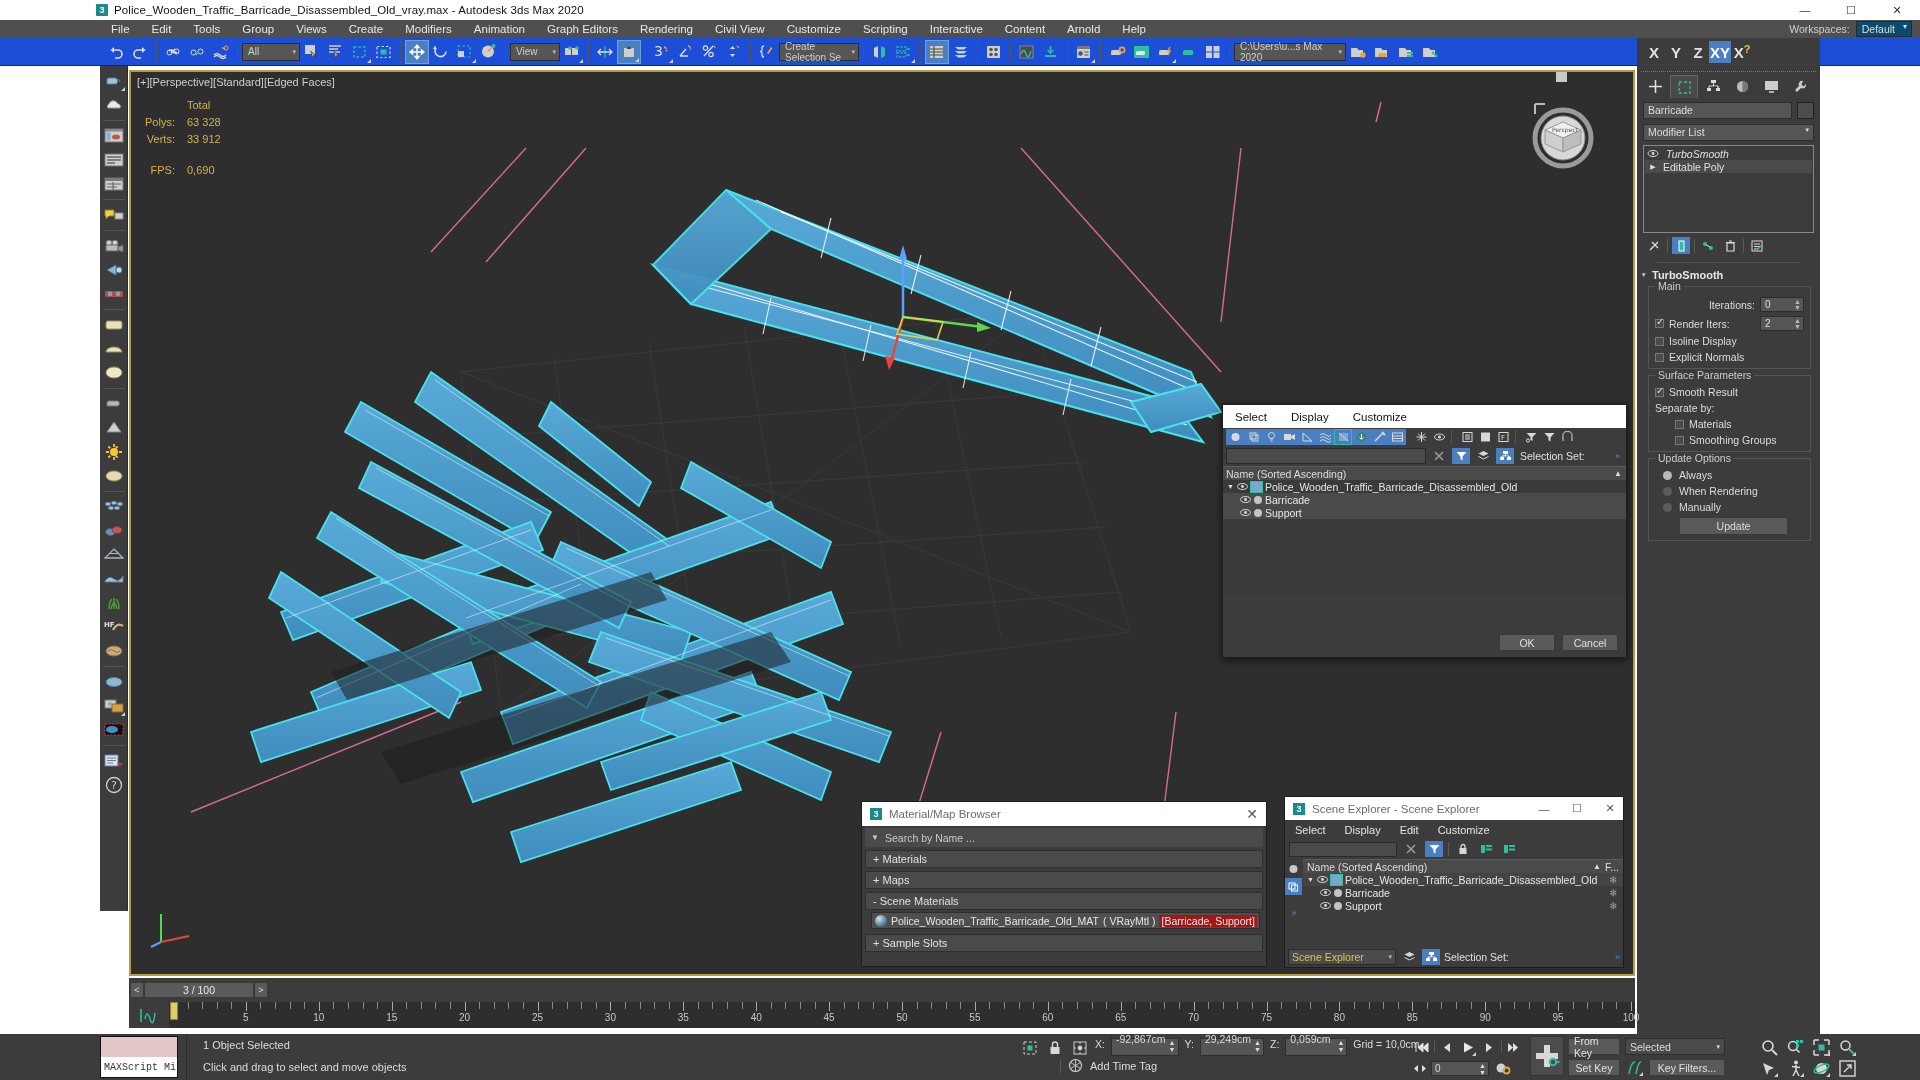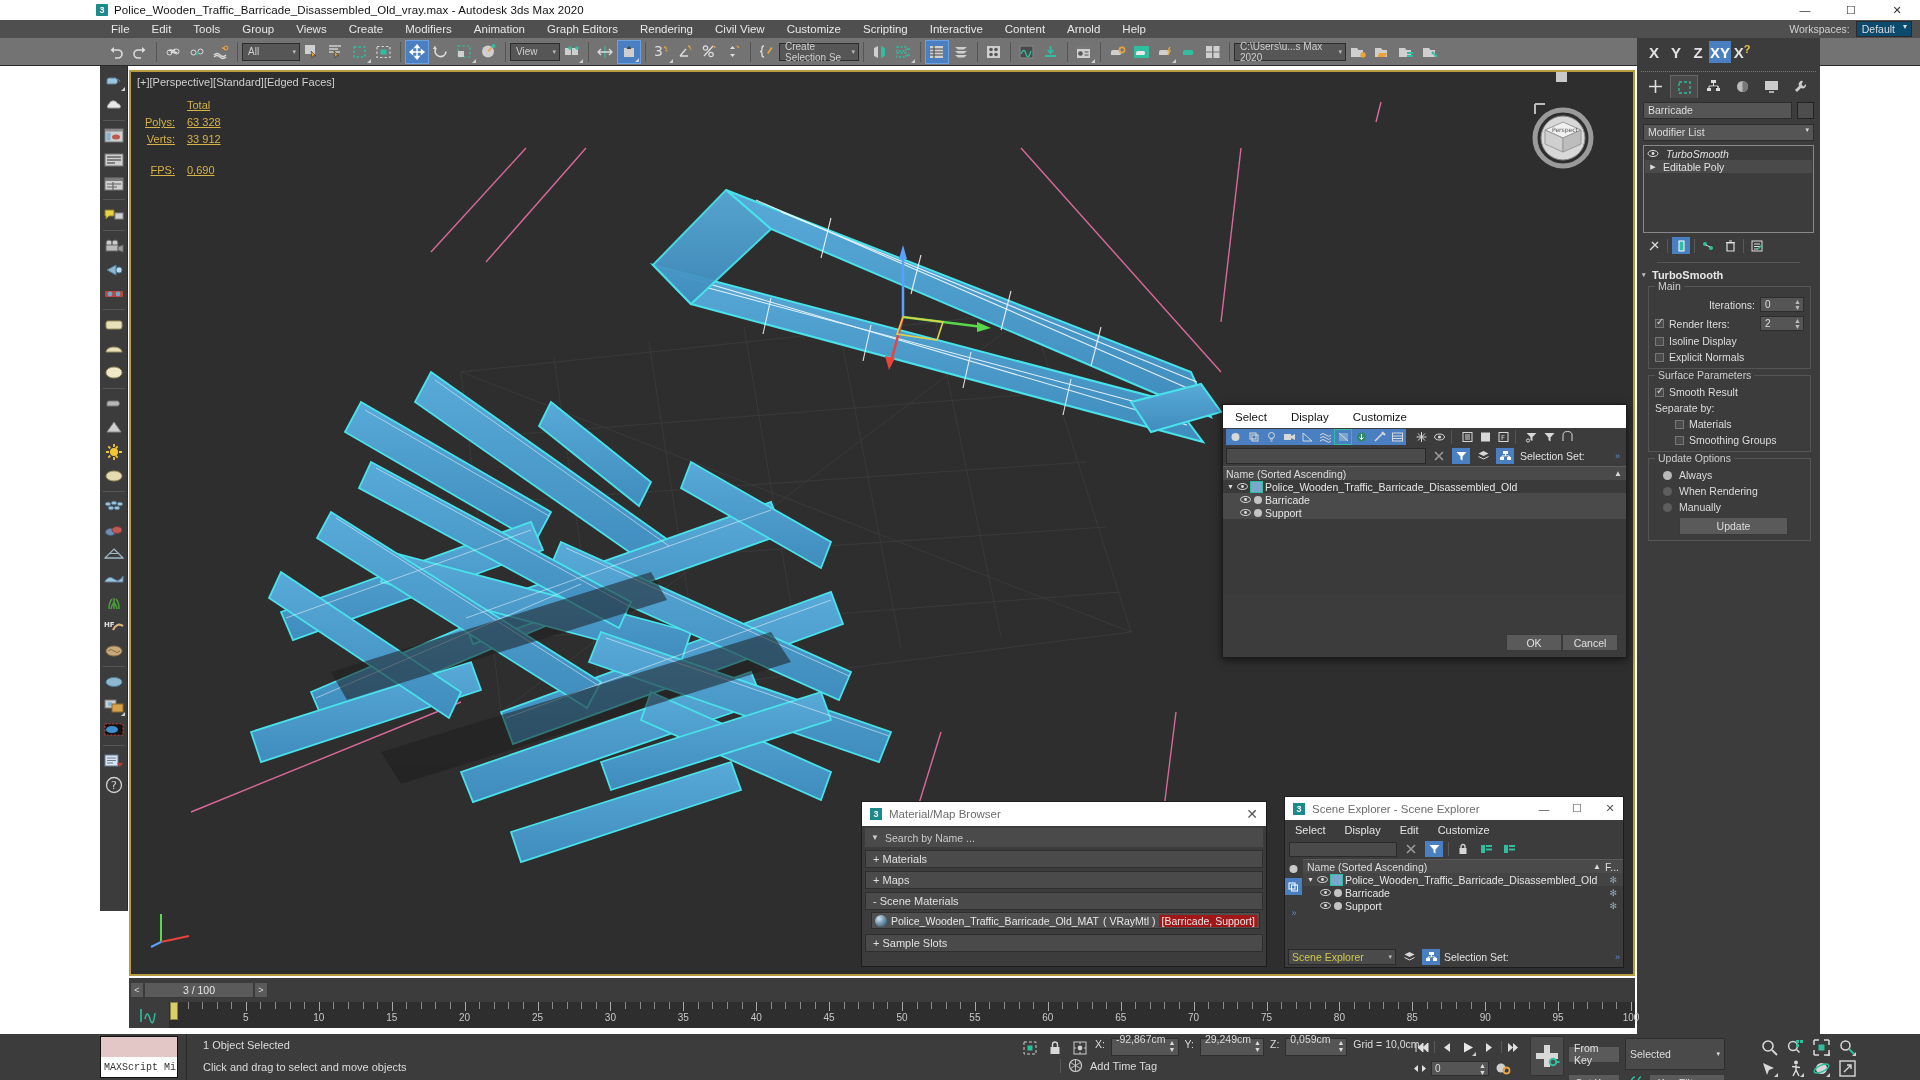--- a/index.html
+++ b/index.html
@@ -24,21 +24,21 @@
   #menubar .mi { font-size:11.5px; color:#e8e8e8; padding:0 11px; line-height:18px;
      white-space:nowrap; }
   #menubar .workspaces { margin-left:auto; display:flex; align-items:center;
      font-size:10.5px; color:#cfcfcf; padding-right:8px; }
   #menubar .workspaces .wsel { background:#0c4a6e; border:1px solid #2a2a2a; color:#ddd;
      padding:1px 16px 1px 5px; margin-left:6px; font-size:10.5px; position:relative; }
   #menubar .workspaces .wsel:after{ content:"\25BE"; position:absolute; right:4px; top:0; font-size:8px;}
 
   
   #toolbar { position:absolute; left:0; top:38px; width:1920px; height:28px;
-     background:#737373; border-bottom:1px solid #2a2a2a; display:flex; align-items:center;
+     background:#1d4ed8; border-bottom:1px solid #2a2a2a; display:flex; align-items:center;
      padding-left:104px; }
   .tbtn { width:24px; height:24px; display:flex; align-items:center; justify-content:center;
      color:#d8d8d8; font-size:13px; position:relative; flex:none; }
   .tbtn.on { background:#4a7fc1; border:1px solid #6fa0dd; }
   .tbtn svg { display:block; }
   .tsep { width:1px; height:20px; background:#555; margin:0 4px; flex:none; }
   .tcombo { height:18px; background:#565656; border:1px solid #2d2d2d; color:#cfcfcf;
      font-size:10px; display:flex; align-items:center; padding:0 14px 0 5px; position:relative;
      flex:none; }
   .tcombo:after{ content:"\25BE"; position:absolute; right:3px; font-size:7px; color:#bbb;}
@@ -51,21 +51,21 @@
      align-items:center; padding-top:3px; }
   .lp { width:24px; height:23px; display:flex; align-items:center; justify-content:center;
      margin-bottom:1px; position:relative; }
   .lpsep { width:22px; height:1px; background:#555; margin:3px 0; }
 
   
   #viewport { position:absolute; left:129px; top:70px; width:1506px; height:906px;
      background:#2e2e2e; border:2px solid #b79b3e; overflow:hidden; }
   #vplabel { position:absolute; left:6px; top:4px; font-size:11px; color:#cfcfcf; }
   #vpstats { position:absolute; left:12px; top:24px; font-size:11px; color:#d6b24a;
-     line-height:15px;text-decoration:underline; }
+     line-height:15px; }
   #vpstats table td { font-size:11px; color:#d6b24a; padding-right:10px; }
   #vpstats table td.lbl { text-align:right; }
   #axisgiz { position:absolute; left:18px; bottom:22px; }
   #viewcube { position:absolute; right:30px; top:20px; }
 
   
   #rightpanel { position:absolute; left:1637px; top:38px; width:183px; height:1000px;
      background:#3c3c3c; }
   #coordbar { height:28px; background:#3c3c3c; display:flex; align-items:center;
      padding-left:6px; }
@@ -132,21 +132,21 @@
   .sfsicon.hl { background:#4a7fc1; }
   .sfsicon.grn { outline:1px solid #2fbfa0; outline-offset:-1px; }
   #sfs .filterrow { height:20px; display:flex; align-items:center; padding:1px 3px; gap:4px; }
   #sfs .searchbox { width:200px; height:16px; background:#4a4a4a; border:1px solid #2a2a2a; }
   #sfs .colhdr { height:14px; background:#4a4a4a; border-top:1px solid #5c5c5c;
      display:flex; align-items:center; font-size:10.5px; color:#ddd; padding-left:3px; }
   #sfs .tree { height:115px; background:#3a3a3a; }
   .trow { height:13px; display:flex; align-items:center; font-size:10.5px; color:#e6e6e6;
      padding-left:4px; gap:3px; }
   .trow.sel { background:#4a4a4a; }
-  #sfs .btnbar { position:absolute; bottom:6px; right:8px; display:flex; }
+  #sfs .btnbar { position:absolute; bottom:6px; right:8px; display:flex; gap:7px; }
   #sfs .dbtn { width:56px; height:17px; background:#5a5a5a; border:1px solid #393939;
      color:#e0e0e0; font-size:10.5px; display:flex; align-items:center; justify-content:center; }
 
   
   #mmb { position:absolute; left:861px; top:801px; width:406px; height:166px;
      background:#3c3c3c; border:1px solid #1c1c1c; }
   #mmb .cap { height:24px; background:#fff; display:flex; align-items:center; padding-left:8px;
      gap:7px; font-size:11.5px; color:#6b6b6b; }
   #mmb .cap .ic { width:12px; height:12px; background:#1a8a8a; color:#fff; font-size:9px;
      line-height:12px; text-align:center; font-weight:bold; }
@@ -232,21 +232,21 @@
   #playbackbar .r1 { display:flex; align-items:center; gap:3px; height:22px; color:#e0e0e0; }
   #playbackbar .r2 { display:flex; align-items:center; gap:4px; height:20px; }
   #frameBox { width:58px; height:15px; background:#555; border:1px solid #2e2e2e; color:#ddd;
      font-size:10px; padding-left:3px; display:flex; align-items:center; position:relative;}
   #keybar { position:absolute; left:1530px; top:2px; display:flex; gap:4px; }
   #bigkey { width:34px; height:40px; background:#4c4c4c; border:1px solid #333; display:flex;
      align-items:center; justify-content:center; }
   #keycols { display:flex; flex-direction:column; gap:3px; padding-top:2px; }
   .keybtn { height:17px; background:#5a5a5a; border:1px solid #3a3a3a; color:#e2e2e2;
      font-size:10.5px; display:flex; align-items:center; justify-content:center; padding:0 5px; }
-  #selCombo { width:100px; height:32px; background:#4a4a4a; border:1px solid #2e2e2e;
+  #selCombo { width:100px; height:17px; background:#4a4a4a; border:1px solid #2e2e2e;
      color:#ddd; font-size:10.5px; display:flex; align-items:center; padding-left:4px;
      position:relative;}
   #selCombo:after{content:"\25BE"; position:absolute; right:4px; font-size:7px;}
   #navbtns { position:absolute; left:1760px; top:3px; width:150px; }
   #navbtns .nrow { display:flex; gap:7px; height:21px; align-items:center; }
   .navb { width:19px; height:19px; display:flex; align-items:center; justify-content:center;
      color:#d8d8d8; position:relative; }
   svg { overflow:visible; }
 </style>
 </head>

